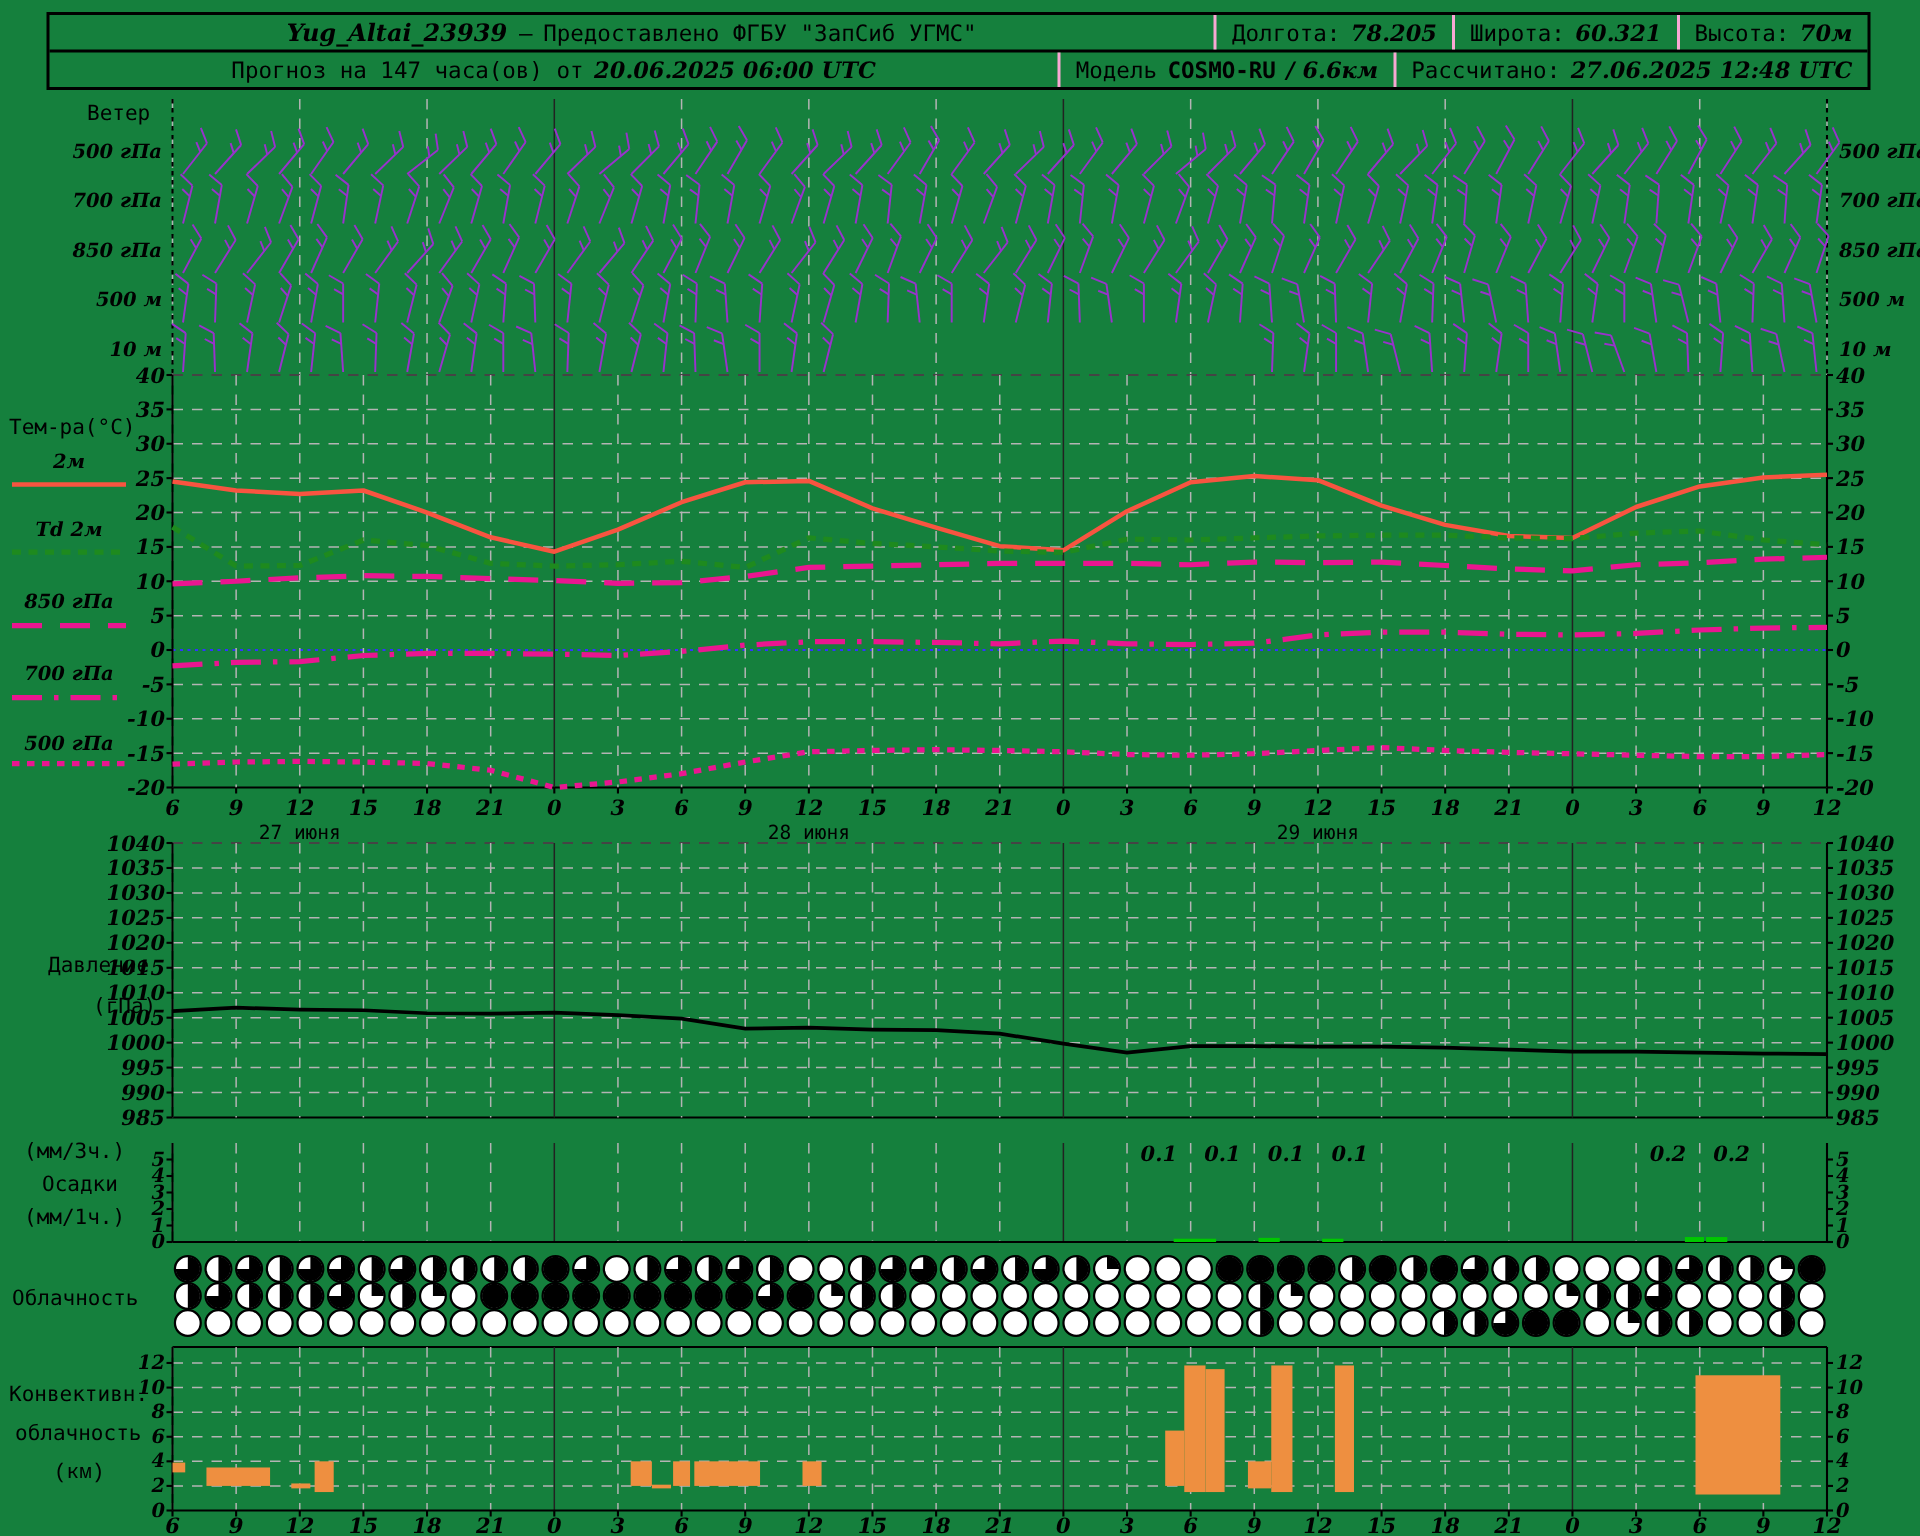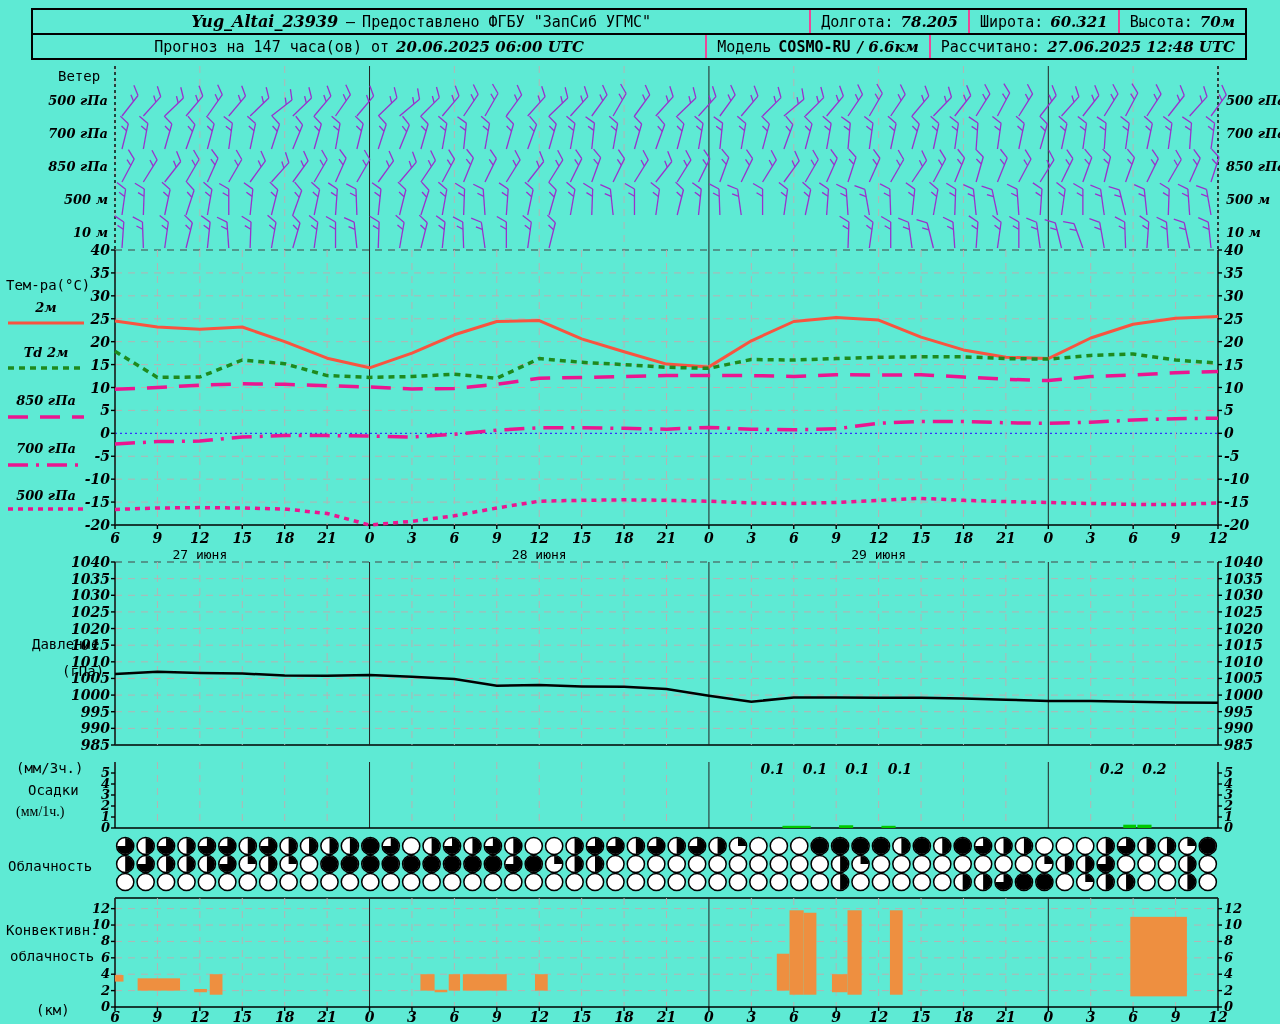--- a/index.html
+++ b/index.html
@@ -1,25 +1,25 @@
 <!DOCTYPE html>
 <html><head>
 <meta charset="utf-8">
 <style>
   html,body{margin:0;padding:0;background:#e8e8e8;}
-  .page{position:relative;width:1280px;height:1024px;background:#5eead4;overflow:hidden;
+  .page{position:relative;width:1280px;height:1024px;background:#15803d;overflow:hidden;
         font-family:"DejaVu Sans Mono", monospace;color:#000;}
   
   .hdr{position:absolute;left:31px;top:8px;width:1216px;height:52px;border:2px solid #000;
        box-sizing:border-box;display:flex;flex-direction:column;}
   .hdr-row{flex:1;display:flex;align-items:center;font-size:15px;white-space:nowrap;}
   .hdr-row.first{border-bottom:2px solid #000;}
   .hcell{display:flex;align-items:center;justify-content:center;padding:0 10px;height:100%;
          box-sizing:border-box;}
-  .hsep{border-left:2px solid #ec4899;align-items:center;}
+  .hsep{border-left:2px solid #f9a8d4;align-items:center;}
   .grow{flex:1;}
   .ital{font-family:"DejaVu Serif", serif;font-style:italic;font-weight:bold;}
   .station{font-family:"DejaVu Serif", serif;font-style:italic;font-weight:bold;font-size:16px;margin-right:8px;}
   .bold{font-weight:bold;}
   .sp{margin-left:7px;}
   
   .plabel{position:absolute;font-size:14px;line-height:16px;white-space:nowrap;}
   svg text{user-select:none;}
   .num{font:italic bold 14px "DejaVu Serif", serif;fill:#000;}
   .numsm{font:italic bold 13px "DejaVu Serif", serif;fill:#000;}
@@ -66,25 +66,25 @@
       </div>
     </div>
   </div>
 
   <div class="plabel" style="left:58px;top:68px;">Ветер</div>
   <div class="plabel" style="left:6px;top:277px;">Тем-ра(°C)</div>
   <div class="plabel" style="left:32px;top:636px;">Давление</div>
   <div class="plabel" style="left:34px;top:663px;margin-left:28px;">(гПа)</div>
   <div class="plabel" style="left:16px;top:760px;">(мм/3ч.)</div>
   <div class="plabel" style="left:28px;top:782px;">Осадки</div>
-  <div class="plabel" style="left:16px;top:804px;font-family:Liberation Serif, serif;">(мм/1ч.)</div>
+  <div class="plabel" style="left:16px;top:804px;">(мм/1ч.)</div>
   <div class="plabel" style="left:8px;top:858px;">Облачность</div>
   <div class="plabel" style="left:6px;top:922px;">Конвективн.</div>
   <div class="plabel" style="left:10px;top:948px;">облачность</div>
-  <div class="plabel" style="left:36px;top:1002px;">(км)</div>
+  <div class="plabel" style="left:36px;top:974px;font-family:Liberation Mono, monospace;">(км)</div>
 
   <svg id="chart" width="1280" height="1024" style="position:absolute;left:0;top:0;">
       <g>
         <line x1="115" y1="66" x2="115" y2="250" stroke="#b4b4b4" stroke-width="1" stroke-dasharray="7 6"></line>
         <line x1="199.84615384615384" y1="66" x2="199.84615384615384" y2="250" stroke="#b4b4b4" stroke-width="1" stroke-dasharray="7 6"></line>
         <line x1="284.6923076923077" y1="66" x2="284.6923076923077" y2="250" stroke="#b4b4b4" stroke-width="1" stroke-dasharray="7 6"></line>
         <line x1="369.53846153846155" y1="66" x2="369.53846153846155" y2="250" stroke="#222" stroke-width="1" stroke-dasharray=""></line>
         <line x1="454.38461538461536" y1="66" x2="454.38461538461536" y2="250" stroke="#b4b4b4" stroke-width="1" stroke-dasharray="7 6"></line>
         <line x1="539.2307692307693" y1="66" x2="539.2307692307693" y2="250" stroke="#b4b4b4" stroke-width="1" stroke-dasharray="7 6"></line>
         <line x1="624.0769230769231" y1="66" x2="624.0769230769231" y2="250" stroke="#b4b4b4" stroke-width="1" stroke-dasharray="7 6"></line>

